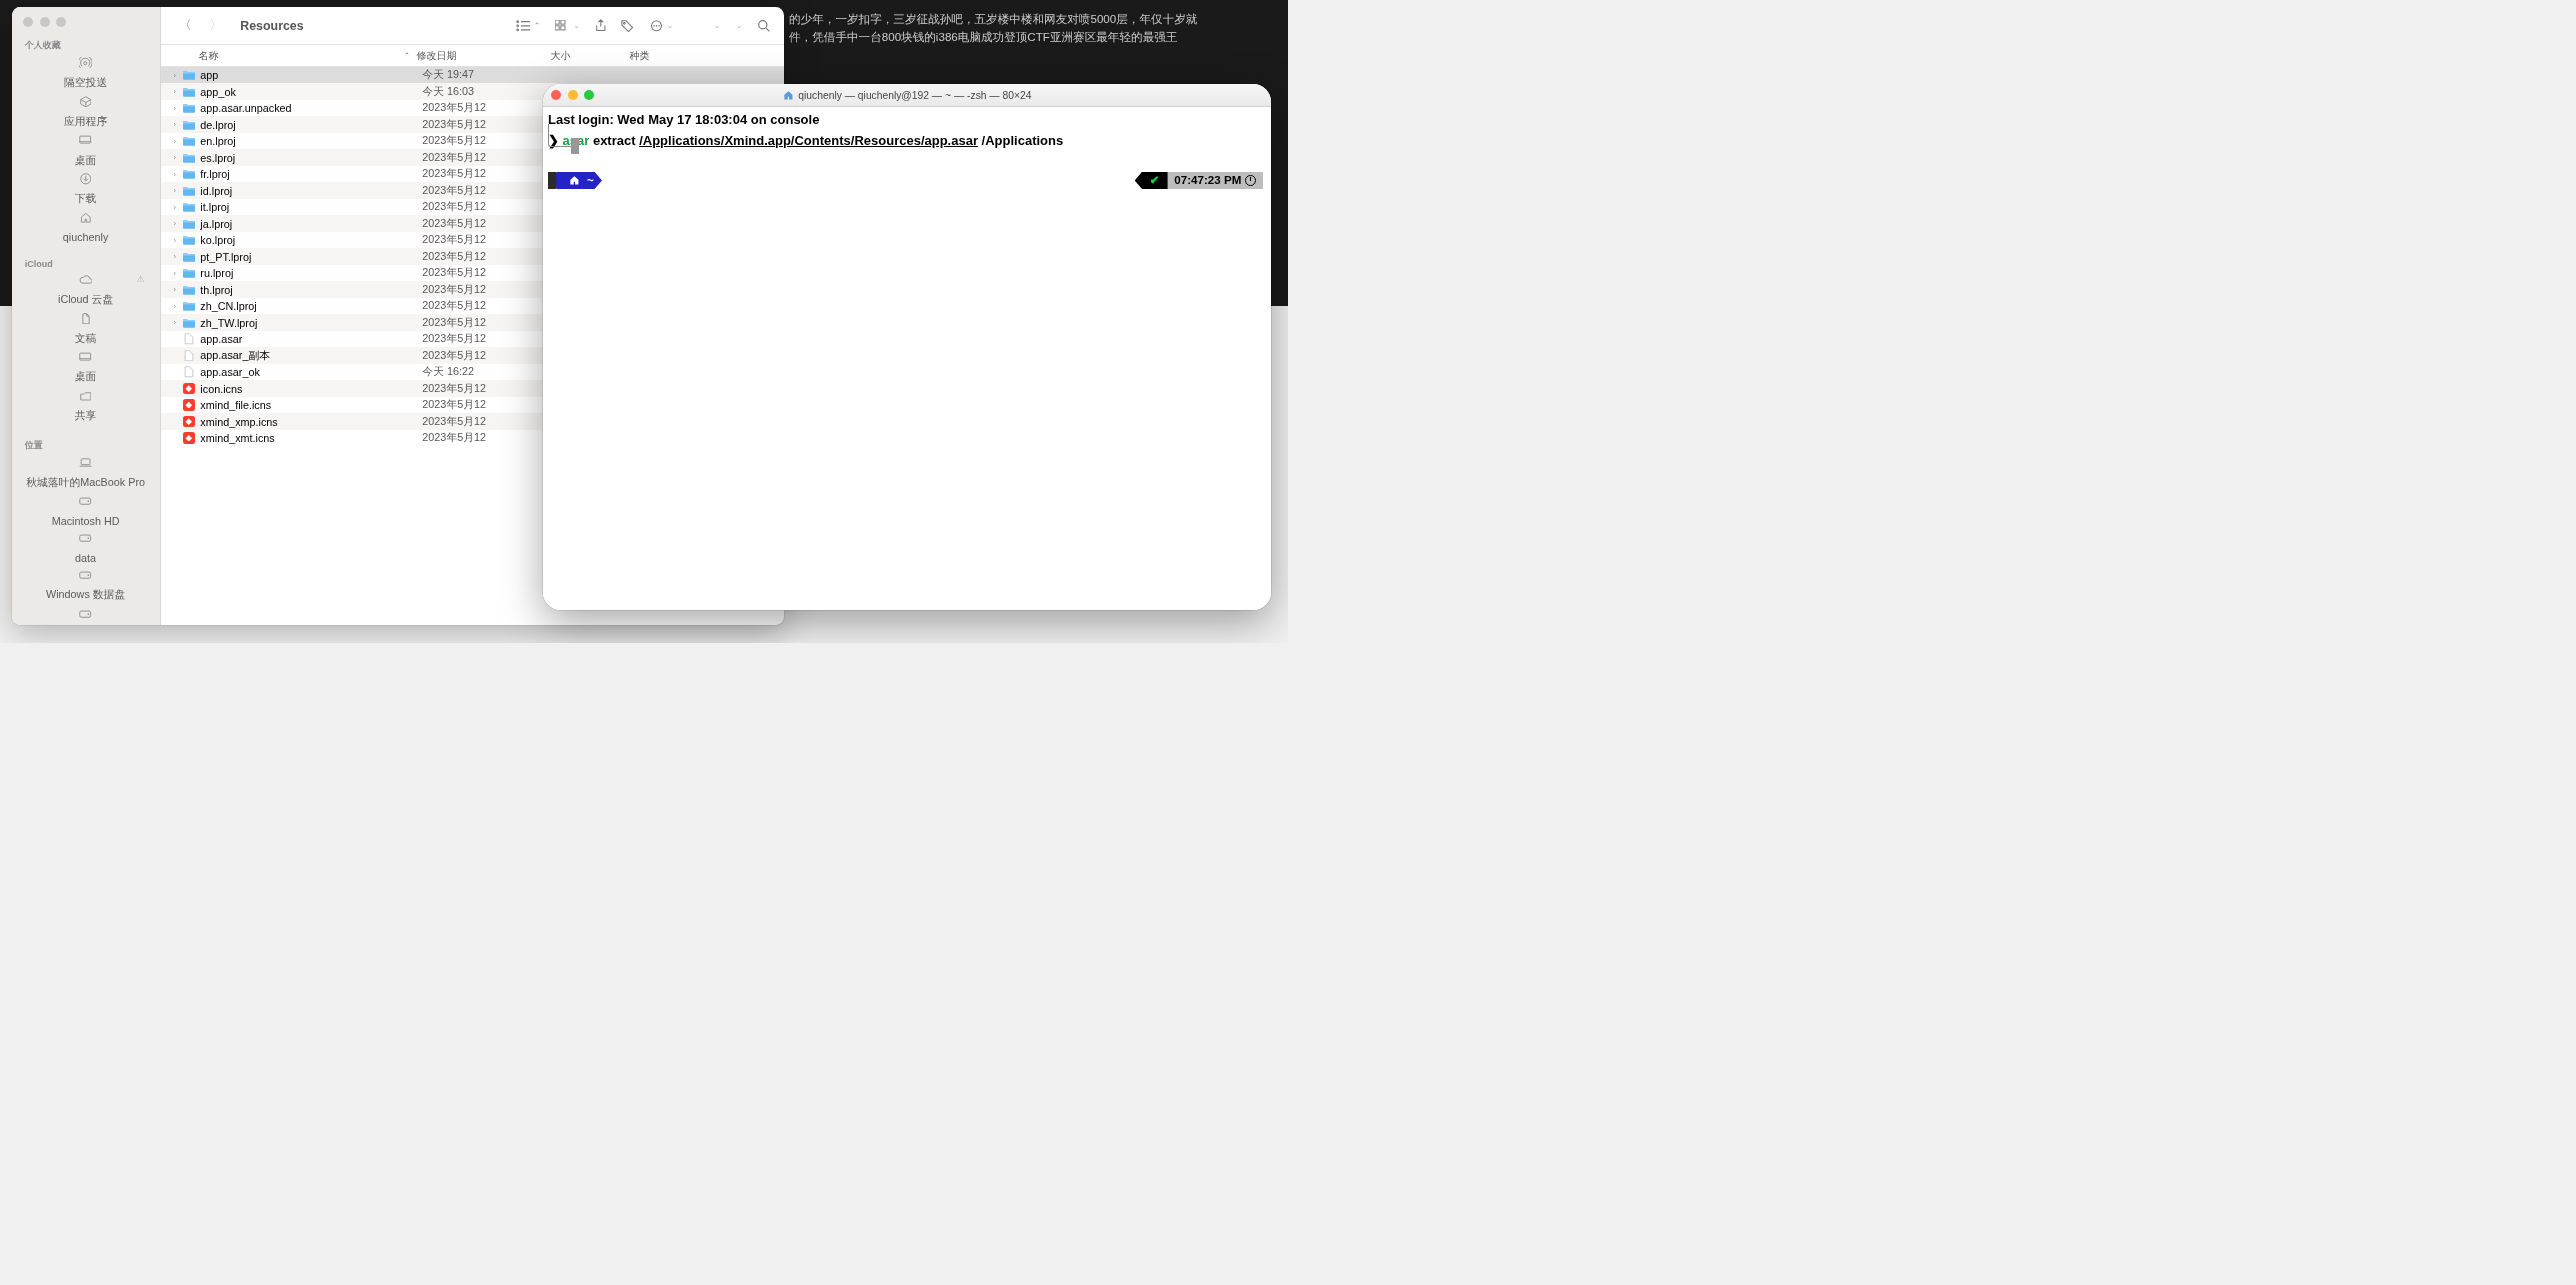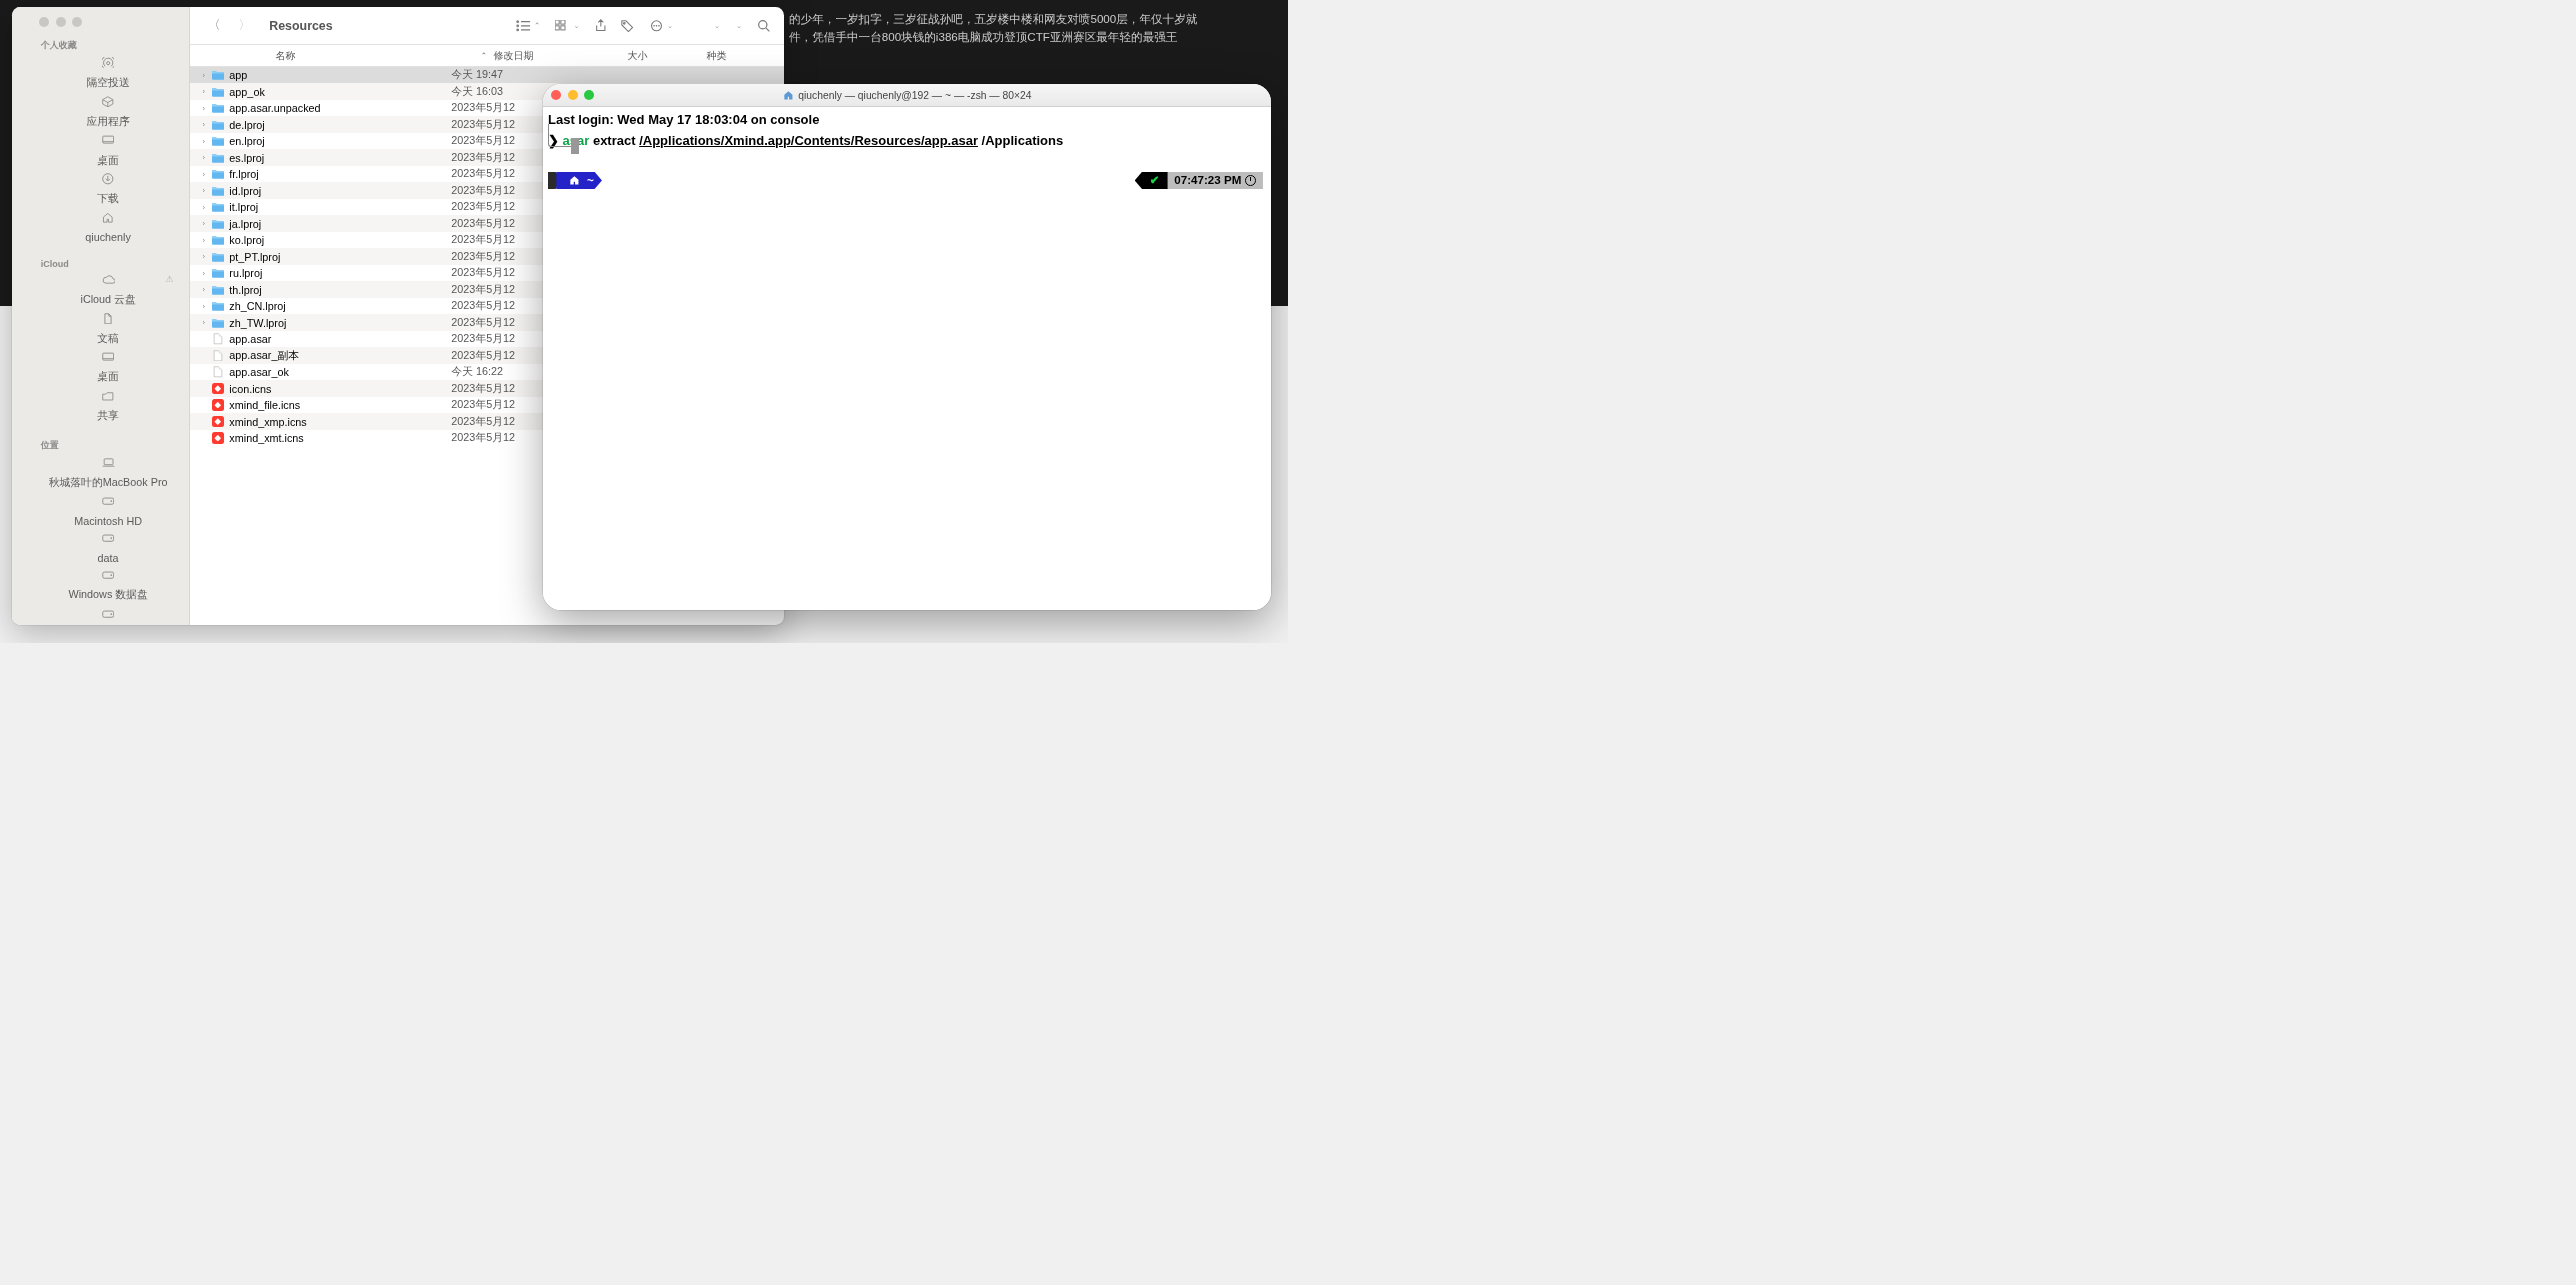--- a/index.html
+++ b/index.html
@@ -5,21 +5,21 @@
 * { margin: 0; padding: 0; box-sizing: border-box; font-family: -apple-system, "SF Pro Text", "Helvetica Neue", Arial, sans-serif; }
 body { background: #f0f0f0; width: 1288px; height: 643px; position: relative; overflow: hidden; }
 
 
 .bg-dark { position: absolute; left: 0; top: 0; right: 0; height: 306px; background: #1a1a1a; color: #ccc; font-size: 11.6px; padding: 11.6px 16.5px; line-height: 18px; }
 .bg-dark .line1 { position: absolute; top: 10px; left: 789px; right: 16.5px; }
 .bg-dark .line2 { position: absolute; top: 28px; left: 789px; right: 16px; }
 
 
 .finder { position: absolute; left: 11.6px; top: 7.4px; width: 772px; height: 618px; border-radius: 8.3px; background: #fff; box-shadow: 0 8.3px 33px rgba(0,0,0,0.25), 0 0 0 0.8px rgba(0,0,0,0.08); overflow: hidden; display: flex; }
-.finder-sidebar { width: 178px; background: #eceae7; border-right: 0.8px solid #d8d6d3; display: flex; flex-direction: column; font-size: 10.8px; color: #555; padding-left: 16px; }
+.finder-sidebar { width: 149px; background: #eceae7; border-right: 0.8px solid #d8d6d3; display: flex; flex-direction: column; font-size: 10.8px; color: #555; }
 .traffic { display: flex; gap: 6.6px; padding: 10px 11.6px 6.6px; }
 .dot { width: 10px; height: 10px; border-radius: 50%; }
 .dot.gray { background: #c9c7c4; }
 .sb-section-title { font-size: 9px; color: #8a8a8a; padding: 5px 13.2px 1.7px; font-weight: 600; }
 .sb-item { display: flex; align-items: center; gap: 6.6px; padding: 2.5px 13.2px; color: #5a5a5a; cursor: default; position: relative; flex-direction: column; }
 .sb-item .ic { width: 13.2px; height: 13.2px; display: inline-flex; align-items: center; justify-content: center; color: #8a8a8a; font-size: 10.8px; }
 .sb-item.tag .ic { width: 10px; height: 10px; border-radius: 50%; border: 0.8px solid #bbb; }
 .sb-warn { position: absolute; right: 11.6px; top: 3.3px; width: 11.6px; height: 11.6px; font-size: 9px; color: #b0b0b0; }
 .tag-red { background: #ff5f57; border-color: #ff5f57 !important; }
 .tag-orange { background: #febc2e; border-color: #febc2e !important; }
@@ -27,21 +27,21 @@
 
 .finder-main { flex: 1; display: flex; flex-direction: column; }
 .finder-toolbar { height: 38px; display: flex; align-items: center; padding: 0 8.3px; border-bottom: 0.8px solid #e3e1de; gap: 5px; color: #7a7a7a; }
 .tb-nav { display: flex; gap: 8.3px; padding: 0 5px; }
 .tb-title { font-size: 12.4px; font-weight: 600; color: #555; margin-left: 3.3px; flex: 0 0 auto; text-align: center; }
 .tb-spacer { flex: 1; }
 .tb-btn { display: inline-flex; align-items: center; gap: 2.5px; padding: 3.3px 5px; color: #7a7a7a; font-size: 12.4px; }
 .chev-small { font-size: 7.4px; color: #999; margin-left: 0.8px; }
 
 .finder-cols { height: 21.5px; display: flex; align-items: center; border-bottom: 0.8px solid #e3e1de; font-size: 10px; color: #555; background: #fff; }
-.col-name { flex: 0 0 256px; padding-left: 38px; display: flex; align-items: center; gap: 3.3px; margin-left: 48px; }
+.col-name { flex: 0 0 256px; padding-left: 38px; display: flex; align-items: center; gap: 3.3px; }
 .col-date { flex: 0 0 134px; }
 .col-size { flex: 0 0 79px; }
 .col-kind { flex: 1; }
 .sort-chev { font-size: 7.4px; color: #777; margin-left: auto; padding-right: 6.6px; }
 
 .file-list { flex: 1; overflow: auto; font-size: 10.8px; }
 .row { height: 16.5px; display: flex; align-items: center; }
 .row:nth-child(even) { background: #f6f5f3; }
 .row.selected { background: #dcdcdc; }
 .row .disclosure { width: 11.6px; text-align: center; color: #888; font-size: 7.4px; margin-left: 8.3px; }

